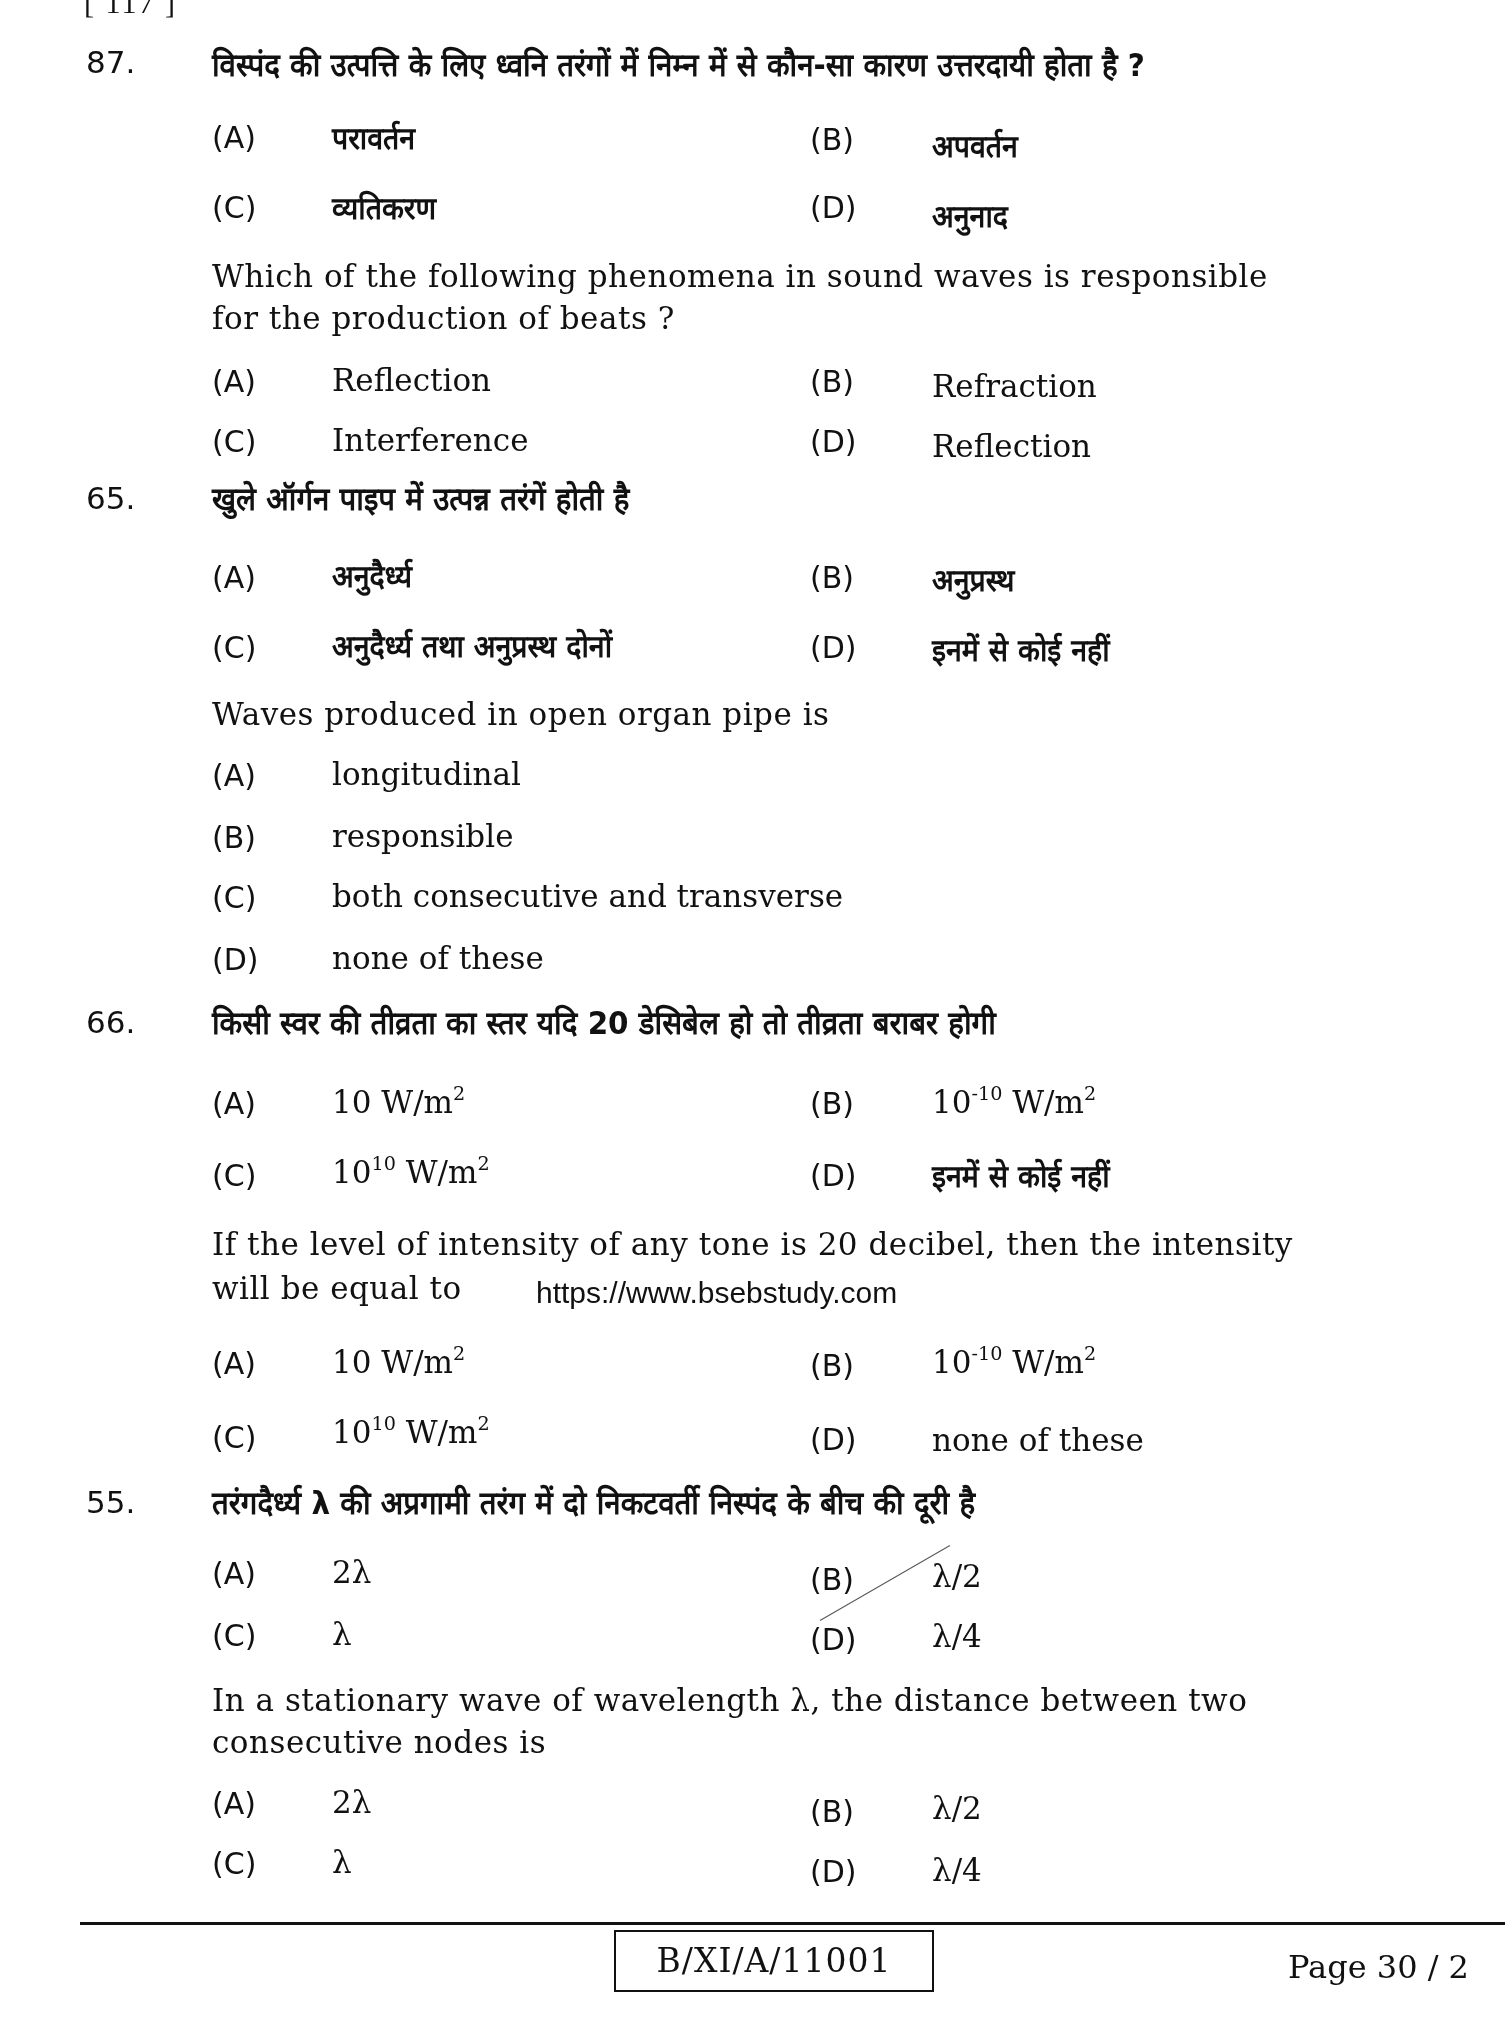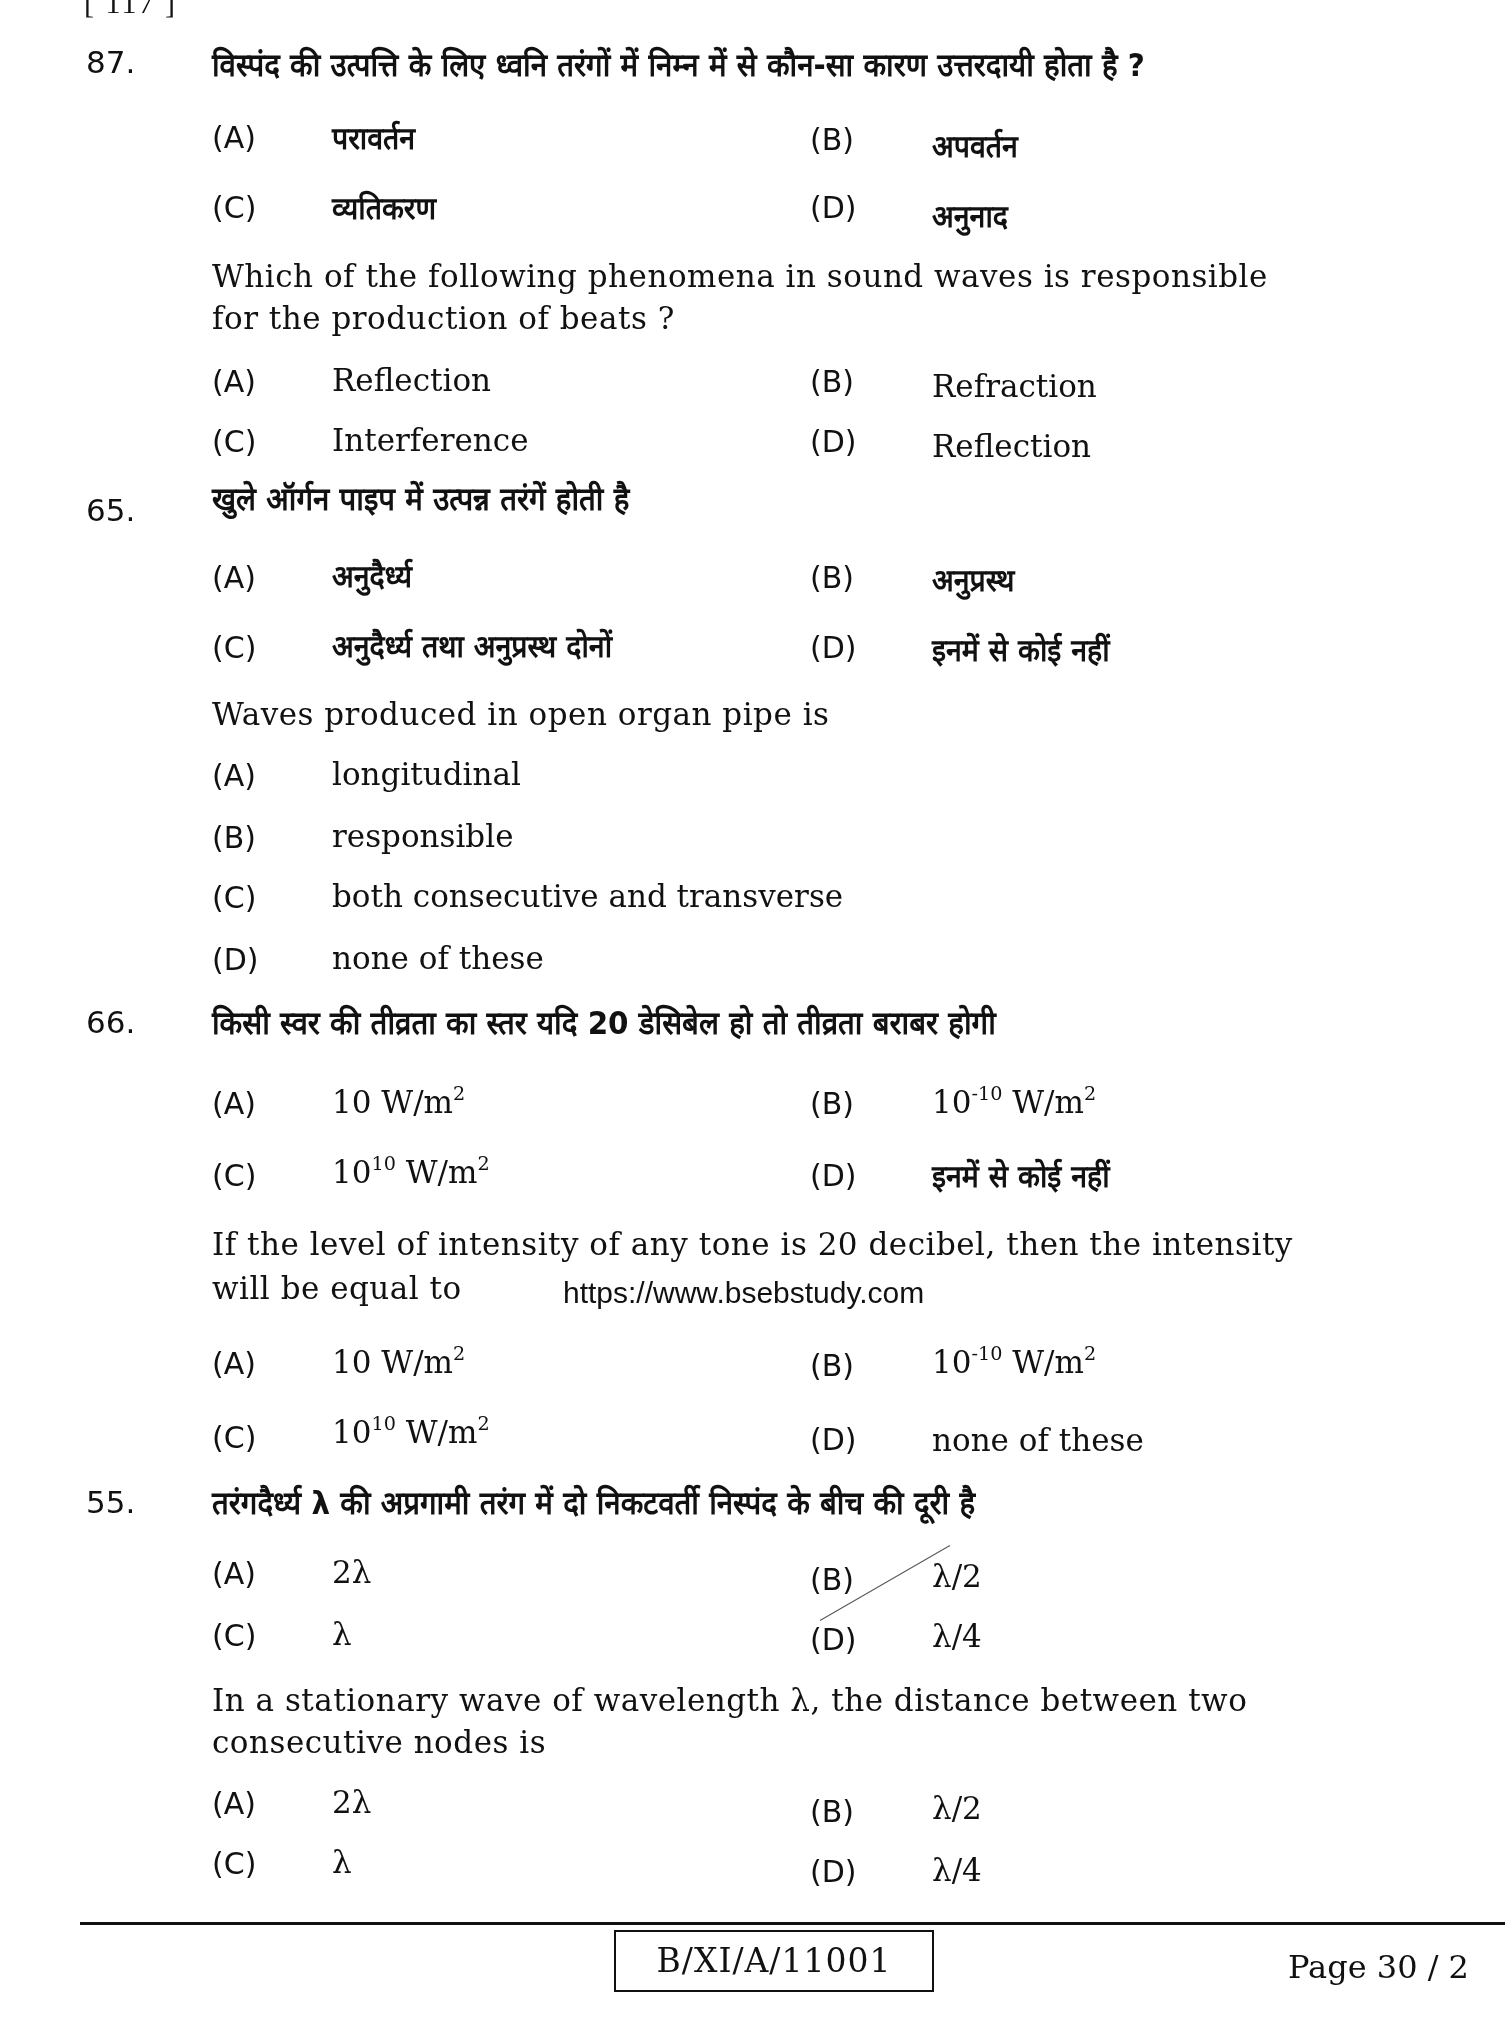--- a/index.html
+++ b/index.html
@@ -57,21 +57,21 @@
   <div class="abs opt colA-t" style="top:362px">Reflection</div>
   <div class="abs lbl colB-l" style="top:364px">(B)</div>
   <div class="abs opt colB-t" style="top:368px">Refraction</div>
   <div class="abs lbl colA-l" style="top:424px">(C)</div>
   <div class="abs opt colA-t" style="top:422px">Interference</div>
   <div class="abs lbl colB-l" style="top:424px">(D)</div>
   <div class="abs opt colB-t" style="top:428px">Reflection</div>
 </section>
 
 <section>
-  <div class="abs qnum" style="top:492px">65.</div>
+  <div class="abs qnum" style="top:480px">65.</div>
   <div class="abs qhi" style="top:476px">खुले ऑर्गन पाइप में उत्पन्न तरंगें होती है</div>
 
   <div class="abs lbl colA-l" style="top:560px">(A)</div>
   <div class="abs opt-hi colA-t" style="top:554px">अनुदैर्ध्य</div>
   <div class="abs lbl colB-l" style="top:560px">(B)</div>
   <div class="abs opt-hi colB-t" style="top:558px">अनुप्रस्थ</div>
   <div class="abs lbl colA-l" style="top:630px">(C)</div>
   <div class="abs opt-hi colA-t" style="top:624px">अनुदैर्ध्य तथा अनुप्रस्थ दोनों</div>
   <div class="abs lbl colB-l" style="top:630px">(D)</div>
   <div class="abs opt-hi colB-t" style="top:628px">इनमें से कोई नहीं</div>
@@ -96,21 +96,21 @@
   <div class="abs opt colA-t" style="top:1084px"><span>10 W/m</span><sup>2</sup></div>
   <div class="abs lbl colB-l" style="top:1086px">(B)</div>
   <div class="abs opt colB-t" style="top:1084px"><span>10</span><sup>-10</sup><span> W/m</span><sup>2</sup></div>
   <div class="abs lbl colA-l" style="top:1158px">(C)</div>
   <div class="abs opt colA-t" style="top:1154px"><span>10</span><sup>10</sup><span> W/m</span><sup>2</sup></div>
   <div class="abs lbl colB-l" style="top:1158px">(D)</div>
   <div class="abs opt-hi colB-t" style="top:1154px">इनमें से कोई नहीं</div>
 
   <div class="abs qen" style="top:1226px">If the level of intensity of any tone is 20 decibel, then the intensity</div>
   <div class="abs qen" style="top:1270px">will be equal to</div>
-  <div class="abs url" style="top:1276px; left:536px;margin-left:27px;">https://www.bsebstudy.com</div>
+  <div class="abs url" style="top:1276px; left:536px;">https://www.bsebstudy.com</div>
 
   <div class="abs lbl colA-l" style="top:1346px">(A)</div>
   <div class="abs opt colA-t" style="top:1344px"><span>10 W/m</span><sup>2</sup></div>
   <div class="abs lbl colB-l" style="top:1348px">(B)</div>
   <div class="abs opt colB-t" style="top:1344px"><span>10</span><sup>-10</sup><span> W/m</span><sup>2</sup></div>
   <div class="abs lbl colA-l" style="top:1420px">(C)</div>
   <div class="abs opt colA-t" style="top:1414px"><span>10</span><sup>10</sup><span> W/m</span><sup>2</sup></div>
   <div class="abs lbl colB-l" style="top:1422px">(D)</div>
   <div class="abs opt colB-t" style="top:1422px">none of these</div>
 </section>

